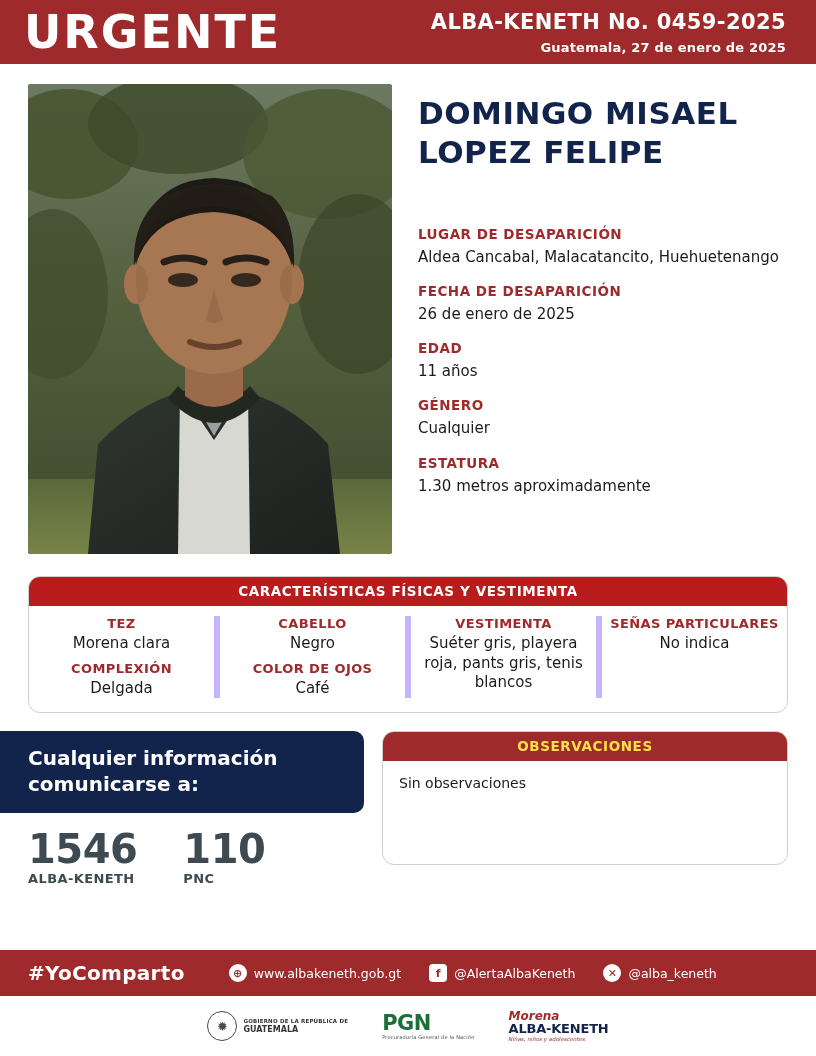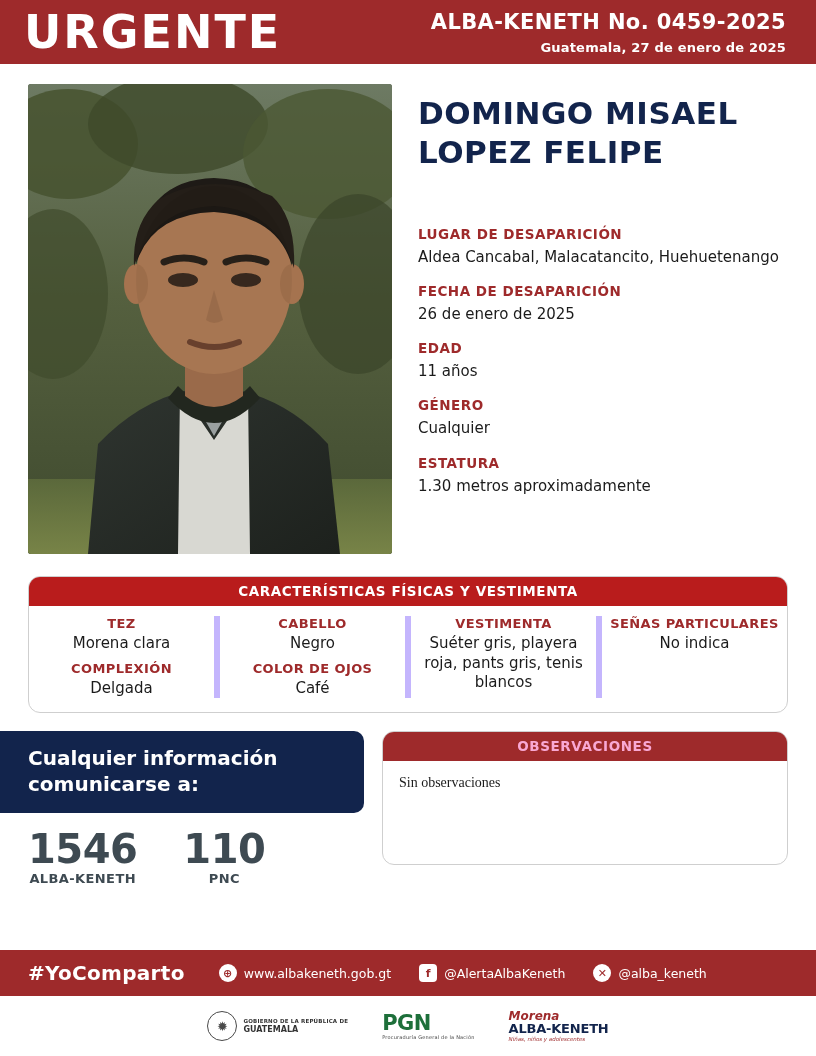--- a/index.html
+++ b/index.html
@@ -158,21 +158,21 @@
     line-height: 1.3;
     padding: 14px 18px 16px 28px;
     border-top-right-radius: 10px;
     border-bottom-right-radius: 10px;
   }
   .numbers {
     display: flex;
     padding: 16px 0 0 28px;
     gap: 46px;
   }
-  .num-block { text-align: center; }
+  .num-block { text-align: left; }
   .num-big {
     color: #3e4a52;
     font-size: 40px;
     font-weight: 700;
     line-height: 1;
     letter-spacing: -0.5px;
   }
   .num-sub {
     color: #3e4a52;
     font-size: 13px;
@@ -185,53 +185,52 @@
     flex: 1;
     margin-left: 18px;
     border: 1px solid #cfcfcf;
     border-radius: 12px;
     overflow: hidden;
     background: #fff;
     min-height: 134px;
   }
   .obs-title {
     background: #9e2a2b;
-    color: #f9a8d4;
+    color: #fde047;
     text-align: center;
     font-size: 13.5px;
     font-weight: 700;
     letter-spacing: 0.6px;
     padding: 6px 0 7px 0;
     text-transform: uppercase;
   }
   .obs-body {
     padding: 14px 16px;
     font-size: 14px;
-    font-family: Liberation Serif, serif;
   }
 
   
   .footer {
     position: absolute;
     left: 0;
     bottom: 60px;
     width: 816px;
     height: 46px;
     background: #9e2a2b;
     color: #ffffff;
     display: flex;
     align-items: center;
     padding: 0 28px;
   }
   .hashtag {
     font-size: 20px;
     font-weight: 700;
     letter-spacing: 0.3px;
     flex: 0 0 auto;
-    margin-right: 34px;
+    margin-right: 44px;
   }
   .social {
     display: flex;
     align-items: center;
     gap: 28px;
     font-size: 12.5px;
   }
   .social-item { display: flex; align-items: center; gap: 7px; }
   .social-icon {
     width: 18px; height: 18px; border-radius: 50%;

